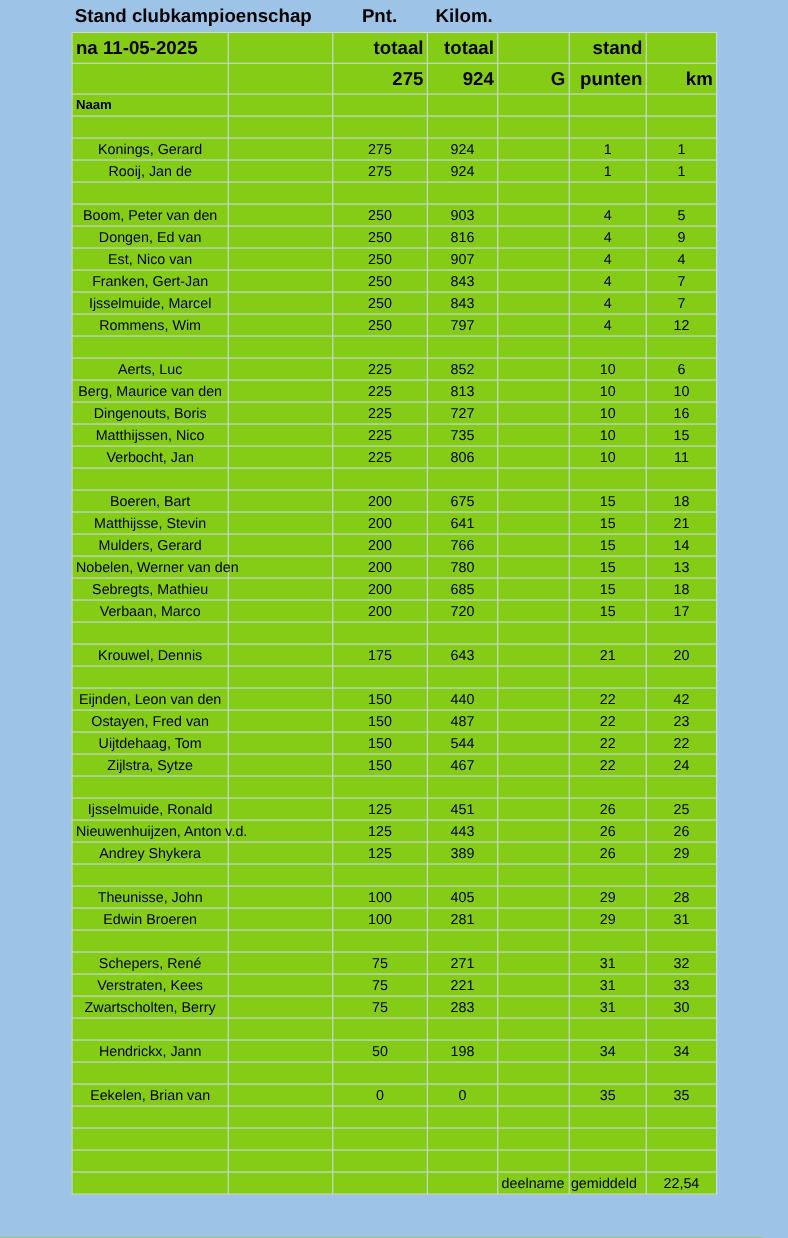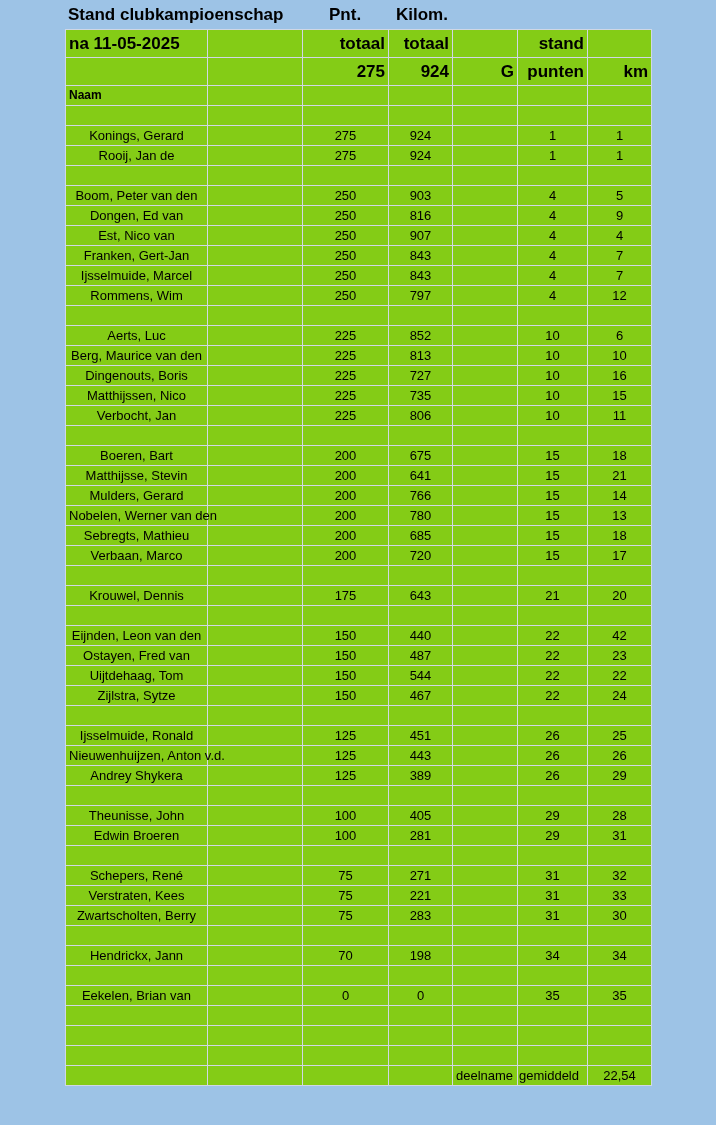--- a/index.html
+++ b/index.html
@@ -481,21 +481,21 @@
           <td></td>
           <td class="num"></td>
           <td class="num"></td>
           <td class="num"></td>
           <td class="num"></td>
           <td class="num"></td>
         </tr>
         <tr>
           <td class="name"><span>Hendrickx, Jann</span></td>
           <td></td>
-          <td class="num">70</td>
+          <td class="num">50</td>
           <td class="num">198</td>
           <td class="num"></td>
           <td class="num">34</td>
           <td class="num">34</td>
         </tr>
         <tr>
           <td class="name"></td>
           <td></td>
           <td class="num"></td>
           <td class="num"></td>

